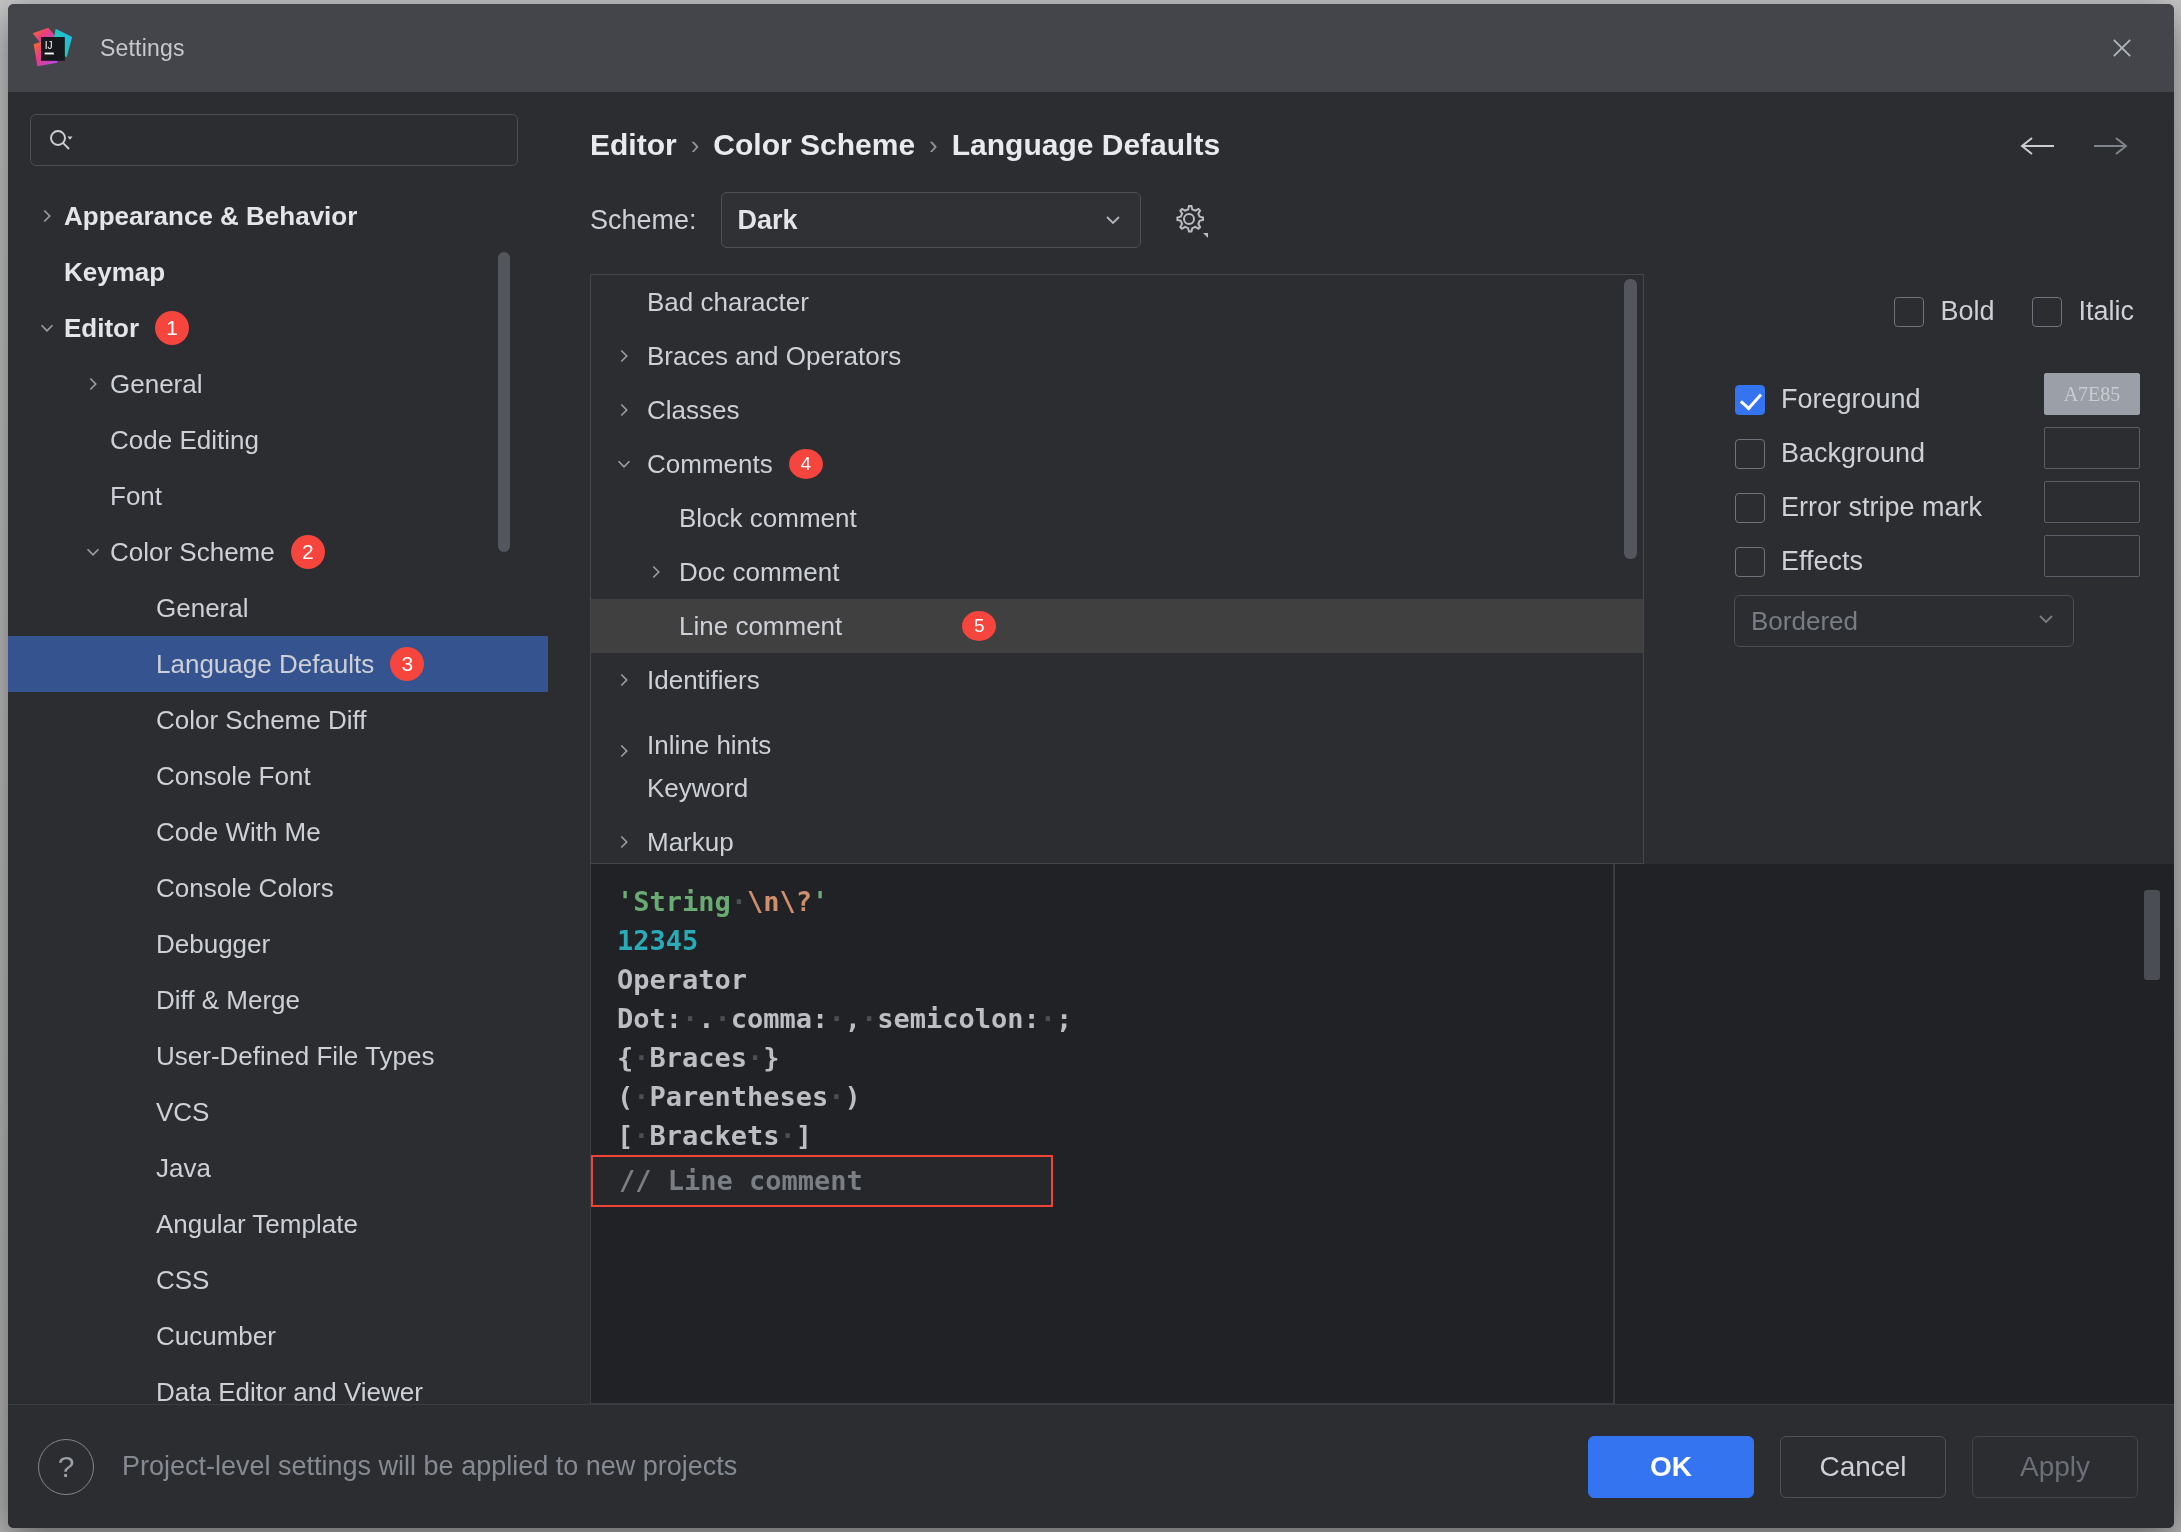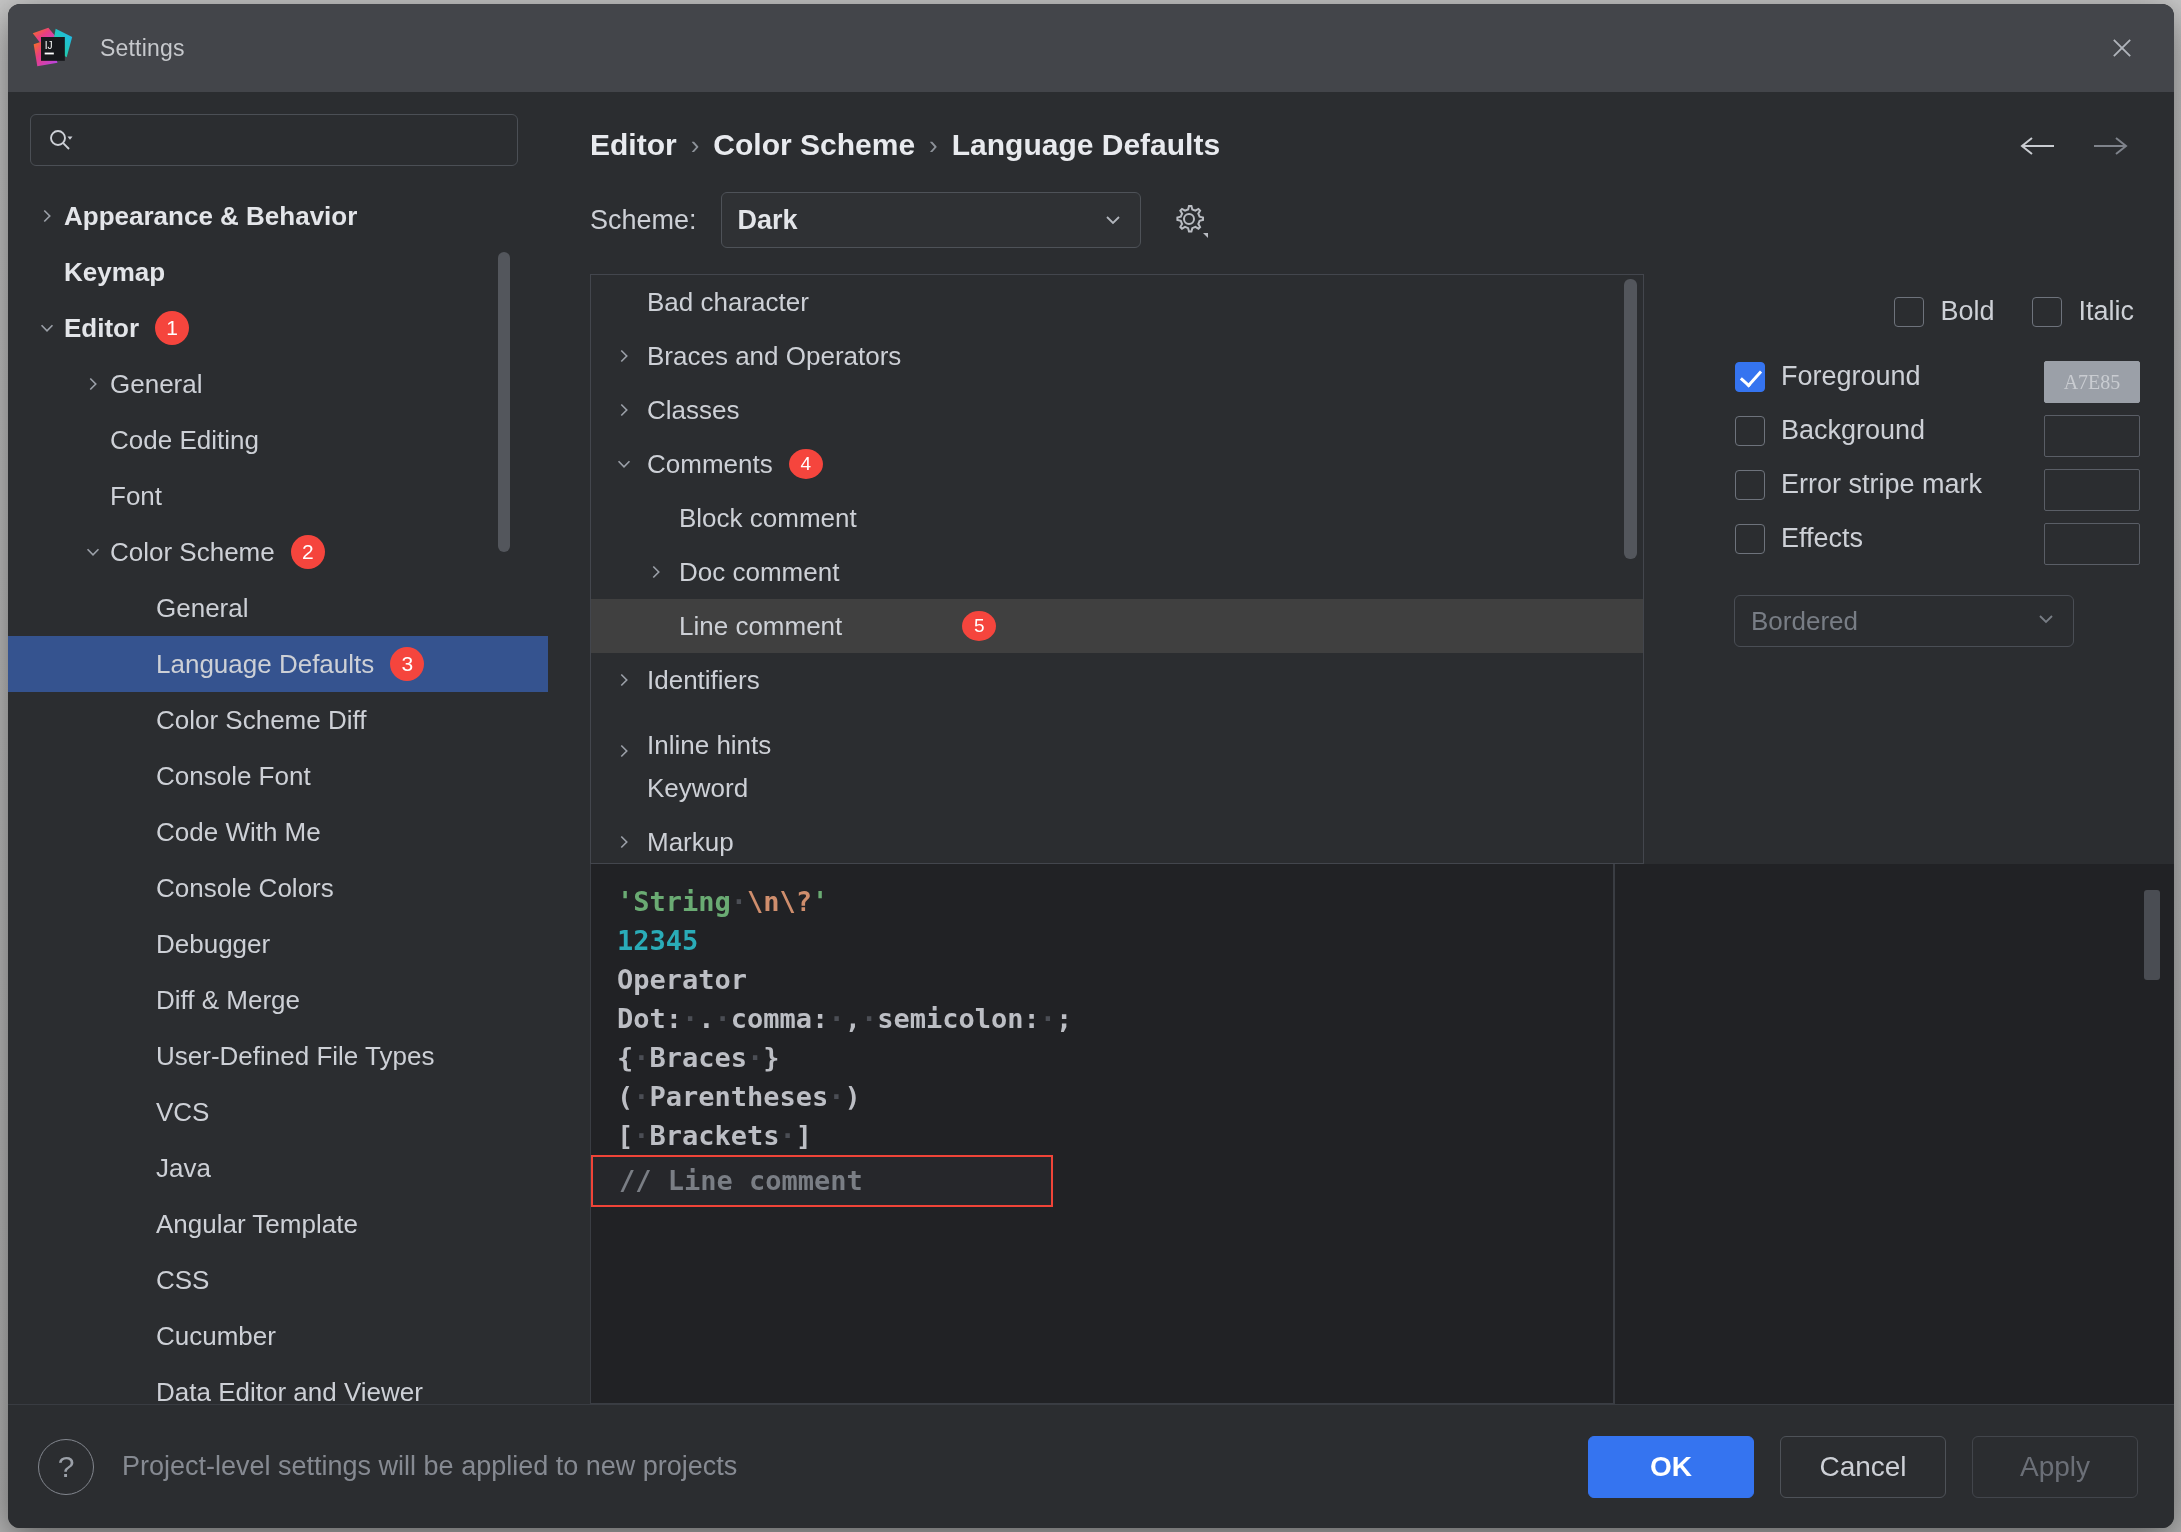--- a/index.html
+++ b/index.html
@@ -11,21 +11,21 @@
   }
   .desktop {
     position: absolute; inset: 0;
     background: linear-gradient(180deg,#c9c9c9 0%, #b6b6b6 100%);
   }
   .dialog {
     position: absolute;
     left: 8px; top: 4px;
     width: 2166px; height: 1524px;
     background: #2b2d30;
-    border-radius: 12px;
+    border-radius: 6px;
     overflow: hidden;
     box-shadow: 0 10px 40px rgba(0,0,0,.5);
     display: flex; flex-direction: column;
   }
 
   
   .titlebar {
     height: 88px; flex: 0 0 88px;
     background: #43454a;
     display: flex; align-items: center;
@@ -157,21 +157,21 @@
     width: 30px; height: 30px; border: 1.6px solid #6e737c; border-radius: 4px;
     flex: 0 0 30px; background: transparent; position: relative;
   }
   .cbx.checked { background: #3574f0; border-color: #3574f0; }
   .cbx.checked:after {
     content:""; position:absolute; left: 9px; top: 3px; width: 9px; height: 17px;
     border: solid #fff; border-width: 0 3.4px 3.4px 0; transform: rotate(42deg);
   }
   .cbx-label { font-size: 27px; color: #cdd0d6; margin-left: 16px; white-space: nowrap; }
   .opt-row {
-    display:flex; align-items:flex-start; height: 54px; margin-bottom: 0; padding-left: 45px;
+    display:flex; align-items:flex-end; height: 54px; margin-bottom: 0; padding-left: 45px;
   }
   .opt-row .cbx-line { flex: 1; }
   .swatch {
     width: 96px; height: 42px; border: 1px solid #5a5e66; border-radius: 2px;
     background: transparent; display:flex;align-items:center;justify-content:center;
     cursor:pointer;
   }
   .swatch.filled { background: #9ba0a8; border-color: #9ba0a8; }
   .swatch .hex { font-size: 20px; color: #c9ccd1; font-family: "Liberation Serif", serif; }
   .opt-select {

